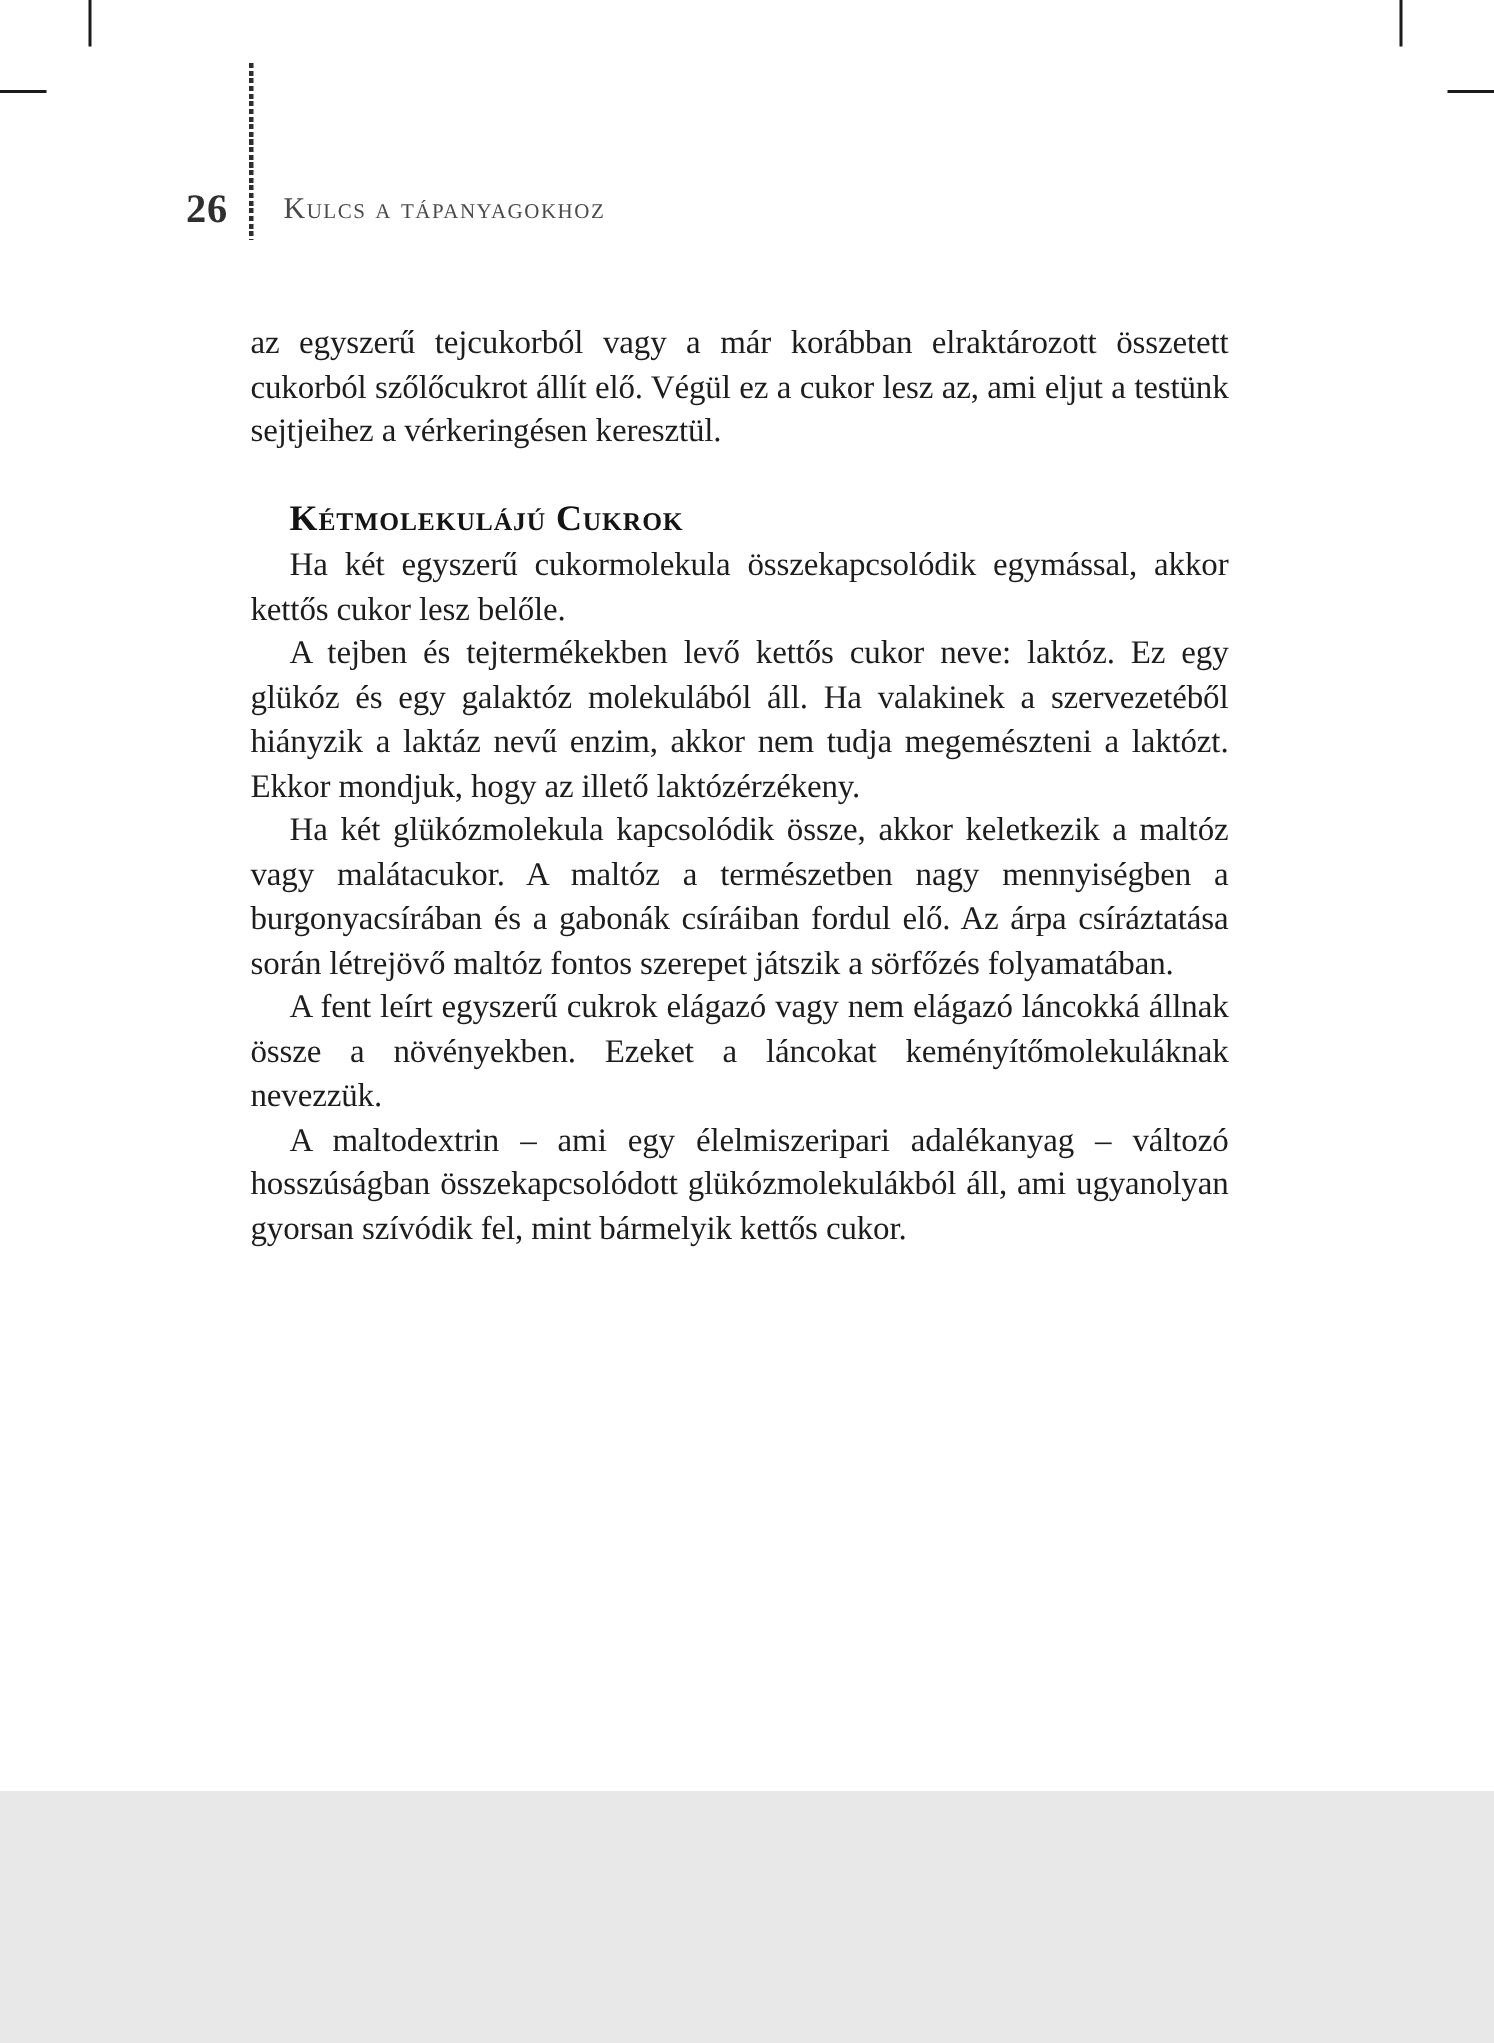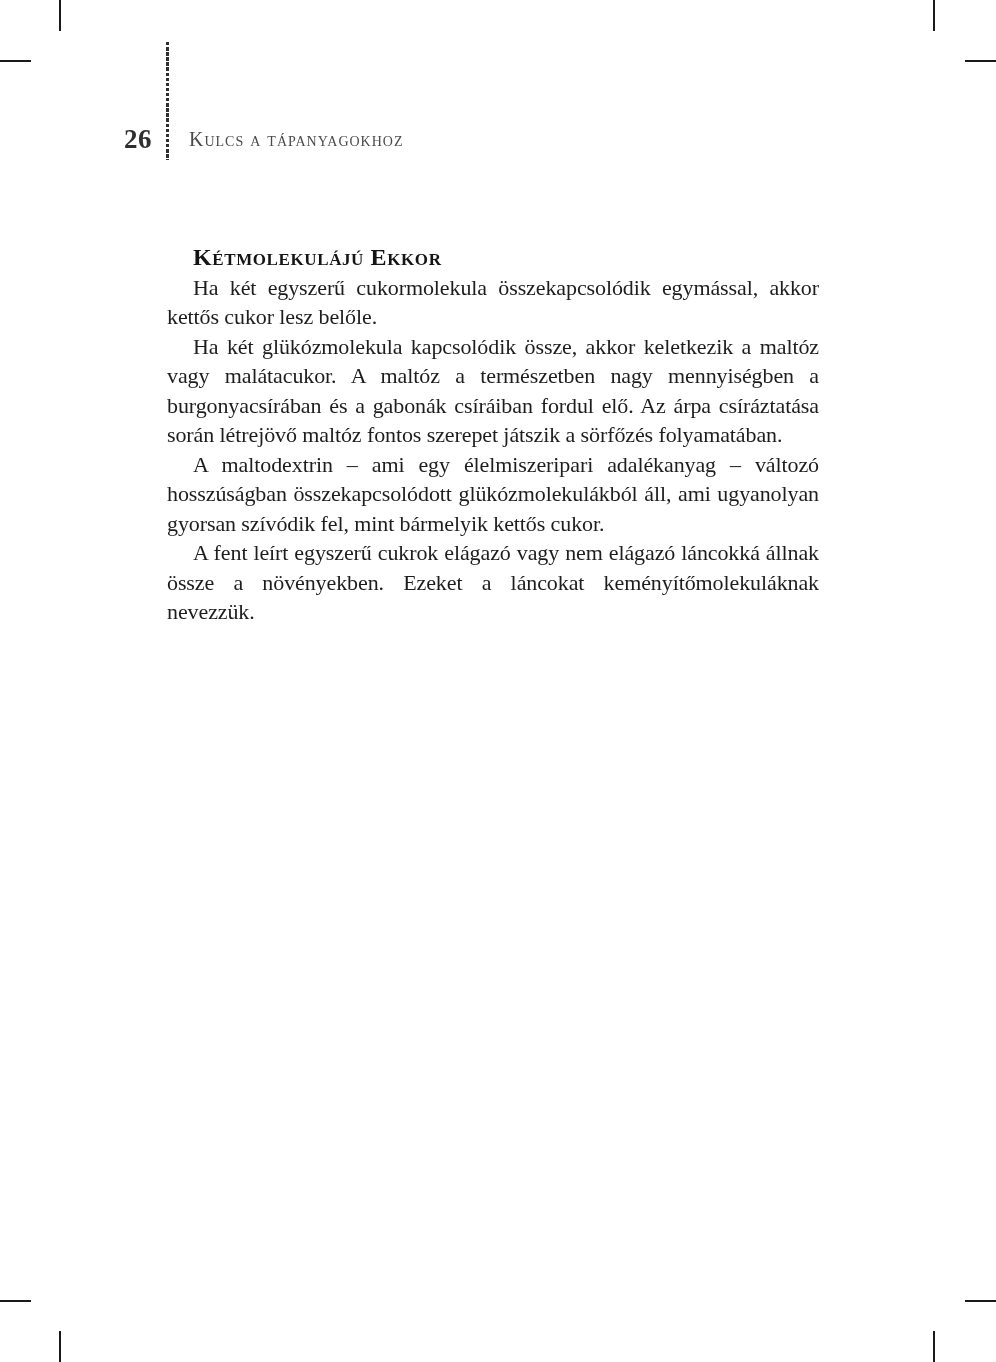--- a/index.html
+++ b/index.html
@@ -1,20 +1,20 @@
 <!DOCTYPE html>
 <html lang="hu"><head>
 <meta charset="utf-8">
 <style>
   * { margin: 0; padding: 0; box-sizing: border-box; }
   html, body { background: #e8e8e8; }
   .page {
     position: relative;
     width: 996px;
-    height: 1362px;
+    height: 1194px;
     margin: 0 auto;
     background: #ffffff;
     font-family: "Liberation Serif", "DejaVu Serif", serif;
     overflow: hidden;
   }
   
   .crop { position: absolute; background: #1a1a1a; }
   .crop.tl-v { left: 59px;  top: 0;       width: 2px;  height: 31px; }
   .crop.tl-h { left: 0;     top: 60px;    width: 31px; height: 2px;  }
   .crop.tr-v { left: 933px; top: 0;       width: 2px;  height: 31px; }
@@ -86,22 +86,24 @@
   <div class="crop bl-h"></div>
   <div class="crop bl-v"></div>
   <div class="crop br-h"></div>
   <div class="crop br-v"></div>
 
   <div class="page-number">26</div>
   <div class="header-rule"></div>
   <div class="running-title">Kulcs a tápanyagokhoz</div>
 
   <main class="body-text">
+    <p>az egyszerű tejcukorból vagy a már korábban elraktározott összetett cukorból szőlőcukrot állít elő. Végül ez a cukor lesz az, ami eljut a testünk sejtjeihez a vérkeringésen keresztül.</p>
 
-    <h2 class="section-heading">Kétmolekulájú Ekkor</h2>
+    <h2 class="section-heading">Kétmolekulájú Cukrok</h2>
 
     <p class="indent">Ha két egyszerű cukormolekula összekapcsolódik egymással, akkor kettős cukor lesz belőle.</p>
+    <p class="indent">A tejben és tejtermékekben levő kettős cukor neve: laktóz. Ez egy glükóz és egy galaktóz molekulából áll. Ha valakinek a szervezetéből hiányzik a laktáz nevű enzim, akkor nem tudja megemészteni a laktózt. Ekkor mondjuk, hogy az illető laktózérzékeny.</p>
     <p class="indent">Ha két glükózmolekula kapcsolódik össze, akkor keletkezik a maltóz vagy malátacukor. A maltóz a természetben nagy mennyi­ségben a burgonyacsírában és a gabonák csíráiban fordul elő. Az árpa csíráztatása során létrejövő maltóz fontos szerepet játszik a sörfőzés folyamatában.</p>
+    <p class="indent">A fent leírt egyszerű cukrok elágazó vagy nem elágazó láncokká állnak össze a növényekben. Ezeket a láncokat keményítőmoleku­láknak nevezzük.</p>
     <p class="indent">A maltodextrin – ami egy élelmiszeripari adalékanyag – változó hosszúságban összekapcsolódott glükózmolekulákból áll, ami ugyan­olyan gyorsan szívódik fel, mint bármelyik kettős cukor.</p>
-    <p class="indent">A fent leírt egyszerű cukrok elágazó vagy nem elágazó láncokká állnak össze a növényekben. Ezeket a láncokat keményítőmoleku­láknak nevezzük.</p>
   </main>
 
 </div>
 
 </body></html>

